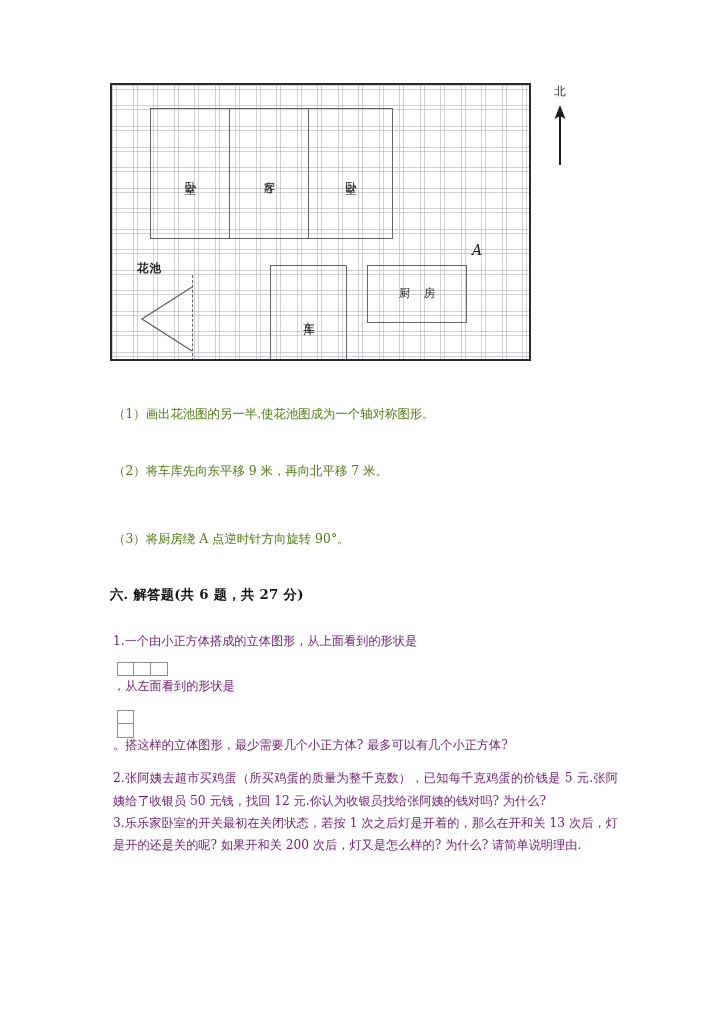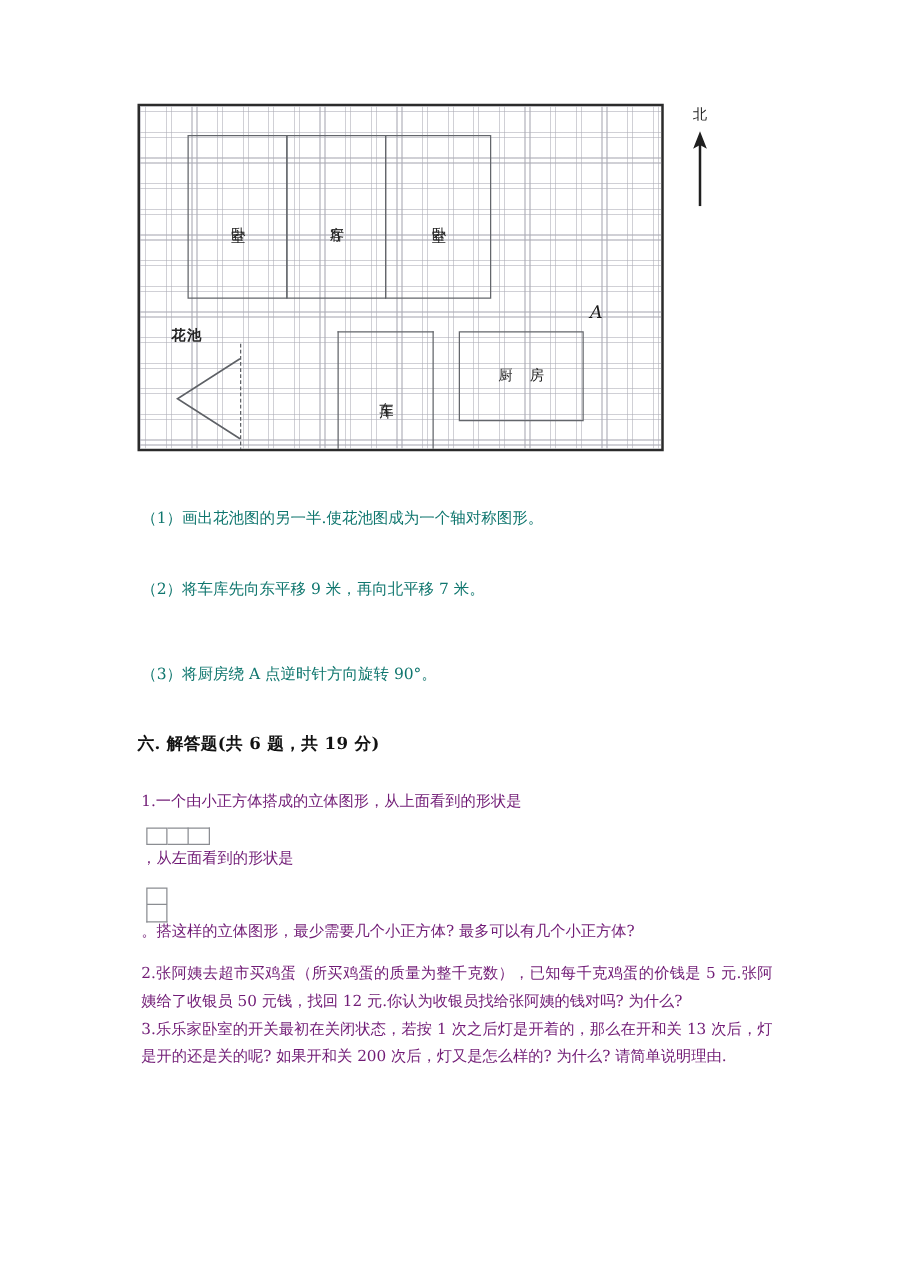--- a/index.html
+++ b/index.html
@@ -74,21 +74,21 @@
     writing-mode: horizontal-tb;
     letter-spacing: 5px;
     text-indent: 5px;
   }
 
   
   #room-bedroom-left  { left: 38px;  top: 23px;  width: 80px;  height: 131px; }
   #room-livingroom    { left: 117px; top: 23px;  width: 80px;  height: 131px; }
   #room-bedroom-right { left: 196px; top: 23px;  width: 85px;  height: 131px; }
   #room-garage        { left: 158px; top: 180px; width: 77px;  height: 97px; border-bottom: none; }
-  #room-kitchen       { left: 255px; top: 180px; width: 100px; height: 72px; }
+  #room-kitchen       { left: 255px; top: 180px; width: 100px; height: 58px; }
 
   
   .pond {
     position: absolute;
     left: 20px;
     top: 190px;
     width: 76px;
     height: 86px;
     font-weight: bold;
   }
@@ -145,21 +145,21 @@
     left: 0;
     top: 378px;
     width: 720px;
   }
   .q-para {
     position: absolute;
     left: 113px;
     width: 500px;
     font-size: 12.4px;
     line-height: 1.72;
-    color: #0f766e;
+    color: #4d7c0f;
     text-align: justify;
   }
   #sub-q1 { top: 13px; }
   #sub-q2 { top: 70px; }
   #sub-q3 { top: 138px; }
 
   .section-header {
     position: absolute;
     left: 110px;
     top: 208px;
@@ -251,21 +251,21 @@
     </svg>
   </div>
 </div>
 
 <div class="body-text">
 
   <p class="q-para" id="sub-q1">（1）画出花池图的另一半.使花池图成为一个轴对称图形。</p>
   <p class="q-para" id="sub-q2">（2）将车库先向东平移 9 米，再向北平移 7 米。</p>
   <p class="q-para" id="sub-q3">（3）将厨房绕 A 点逆时针方向旋转 90°。</p>
 
-  <div class="section-header">六. 解答题(共 6 题，共 19 分)</div>
+  <div class="section-header">六. 解答题(共 6 题，共 27 分)</div>
 
   <div class="solve-list">
 
     <div class="solve-item" id="solve-1">
       <span>1.一个由小正方体搭成的立体图形，从上面看到的形状是</span><span class="shape-inline shape-row" id="shape-top-view">
           <span class="cell"></span>
           <span class="cell"></span>
           <span class="cell"></span>
         </span><span>，从左面看到的形状是</span><span class="shape-inline shape-col" id="shape-left-view">
           <span class="cell"></span>

